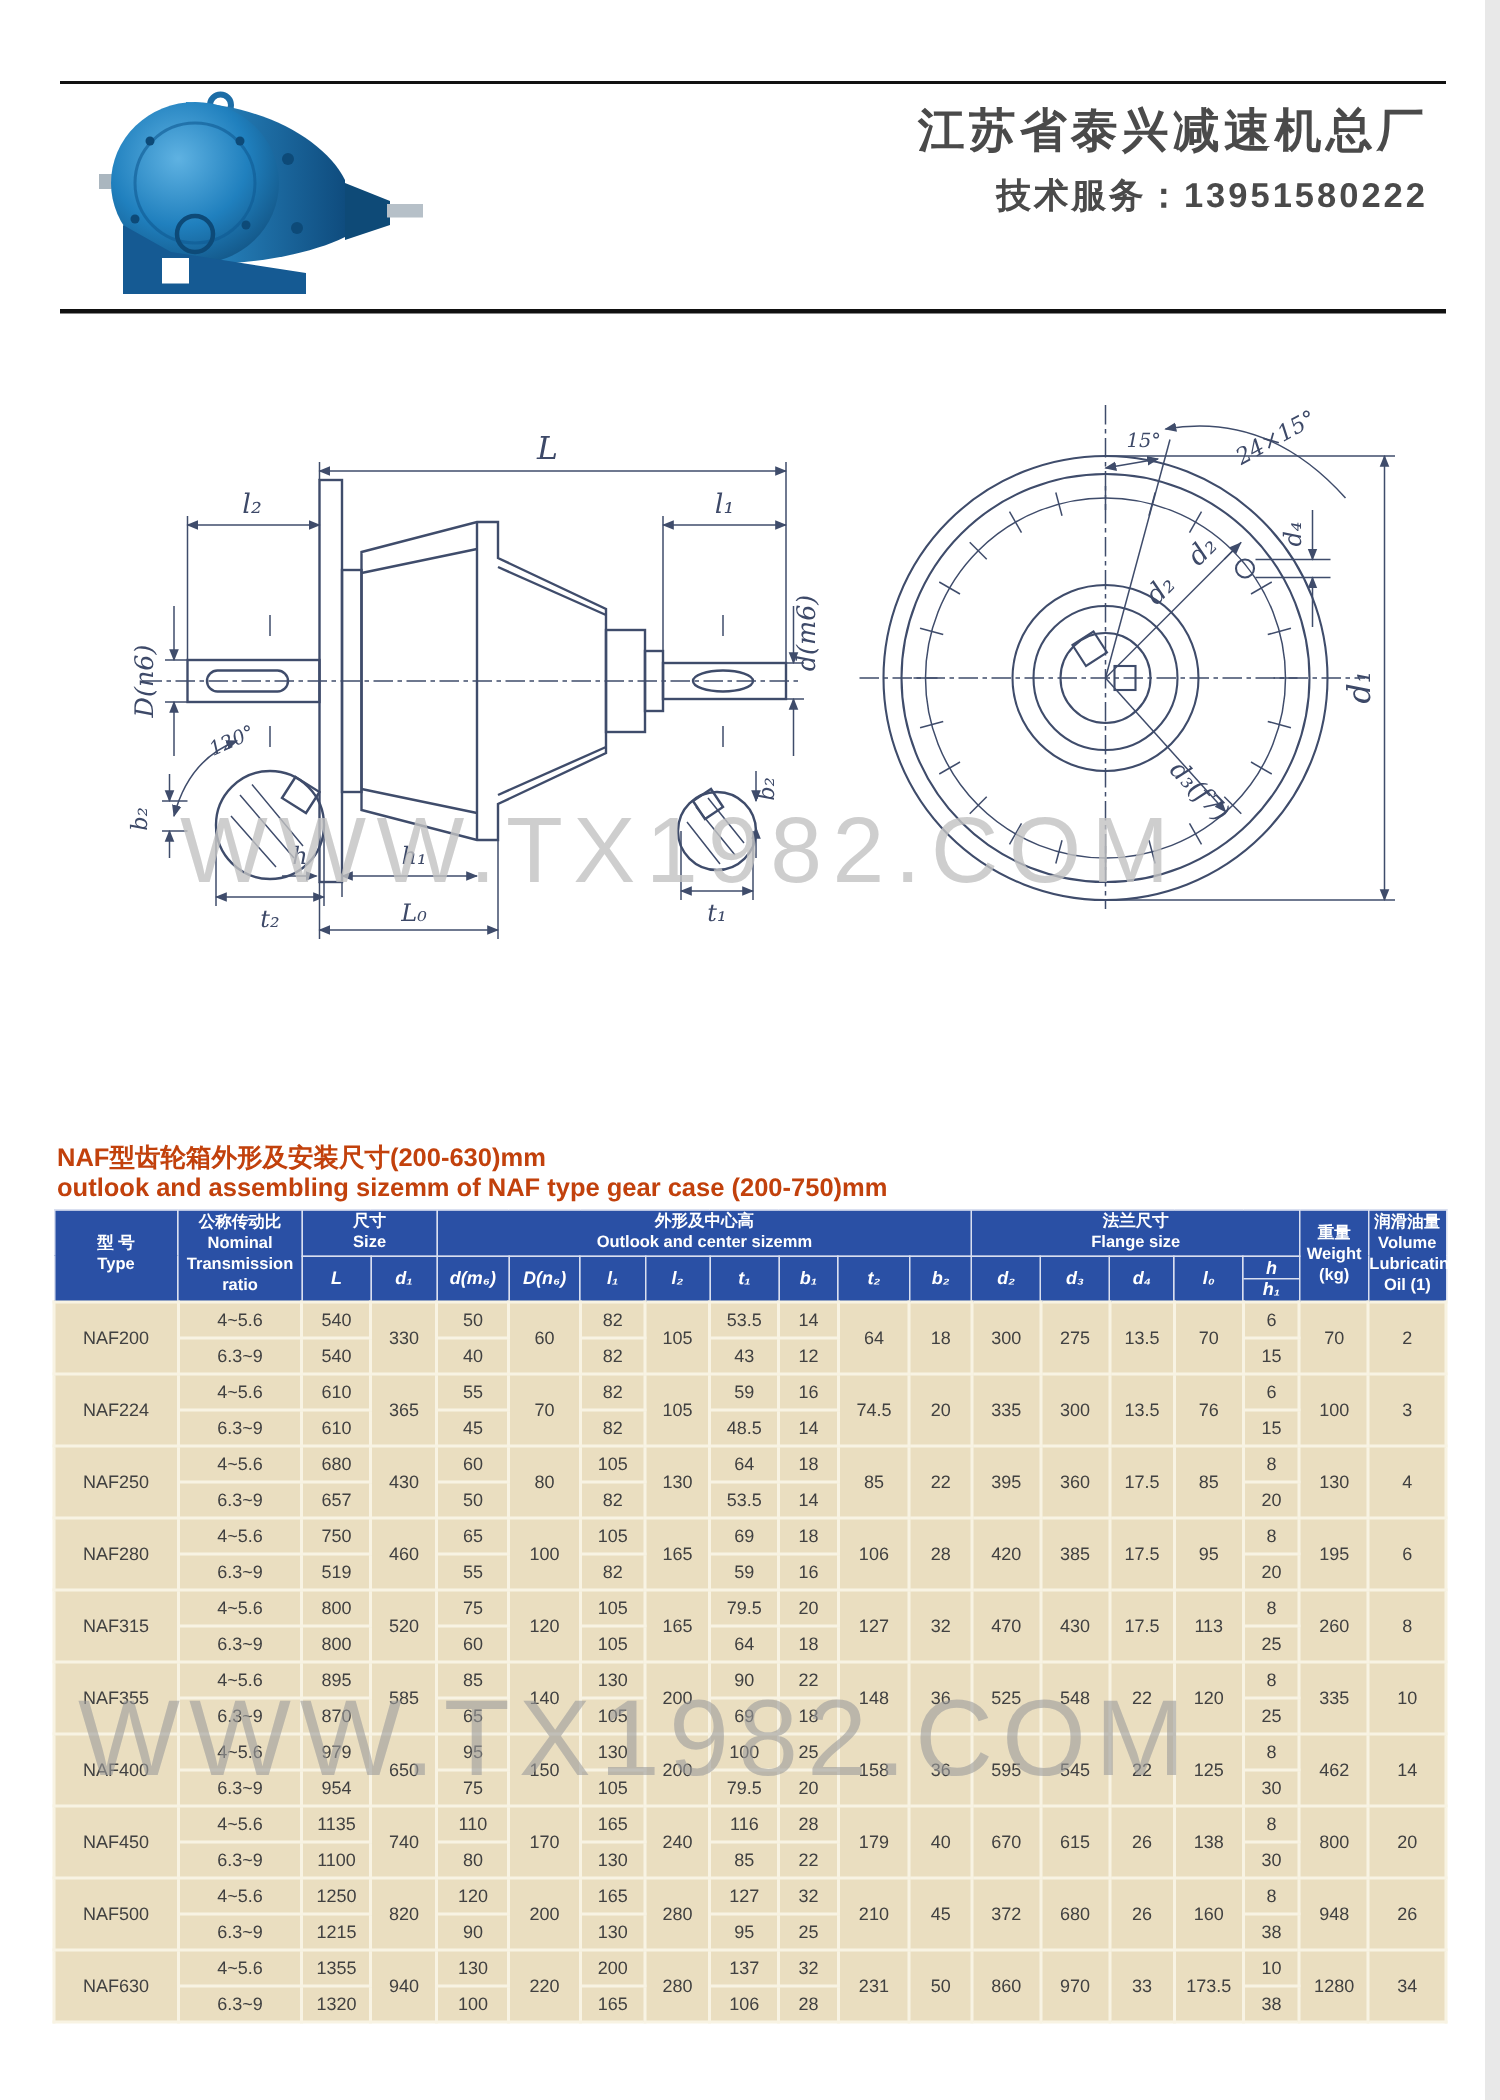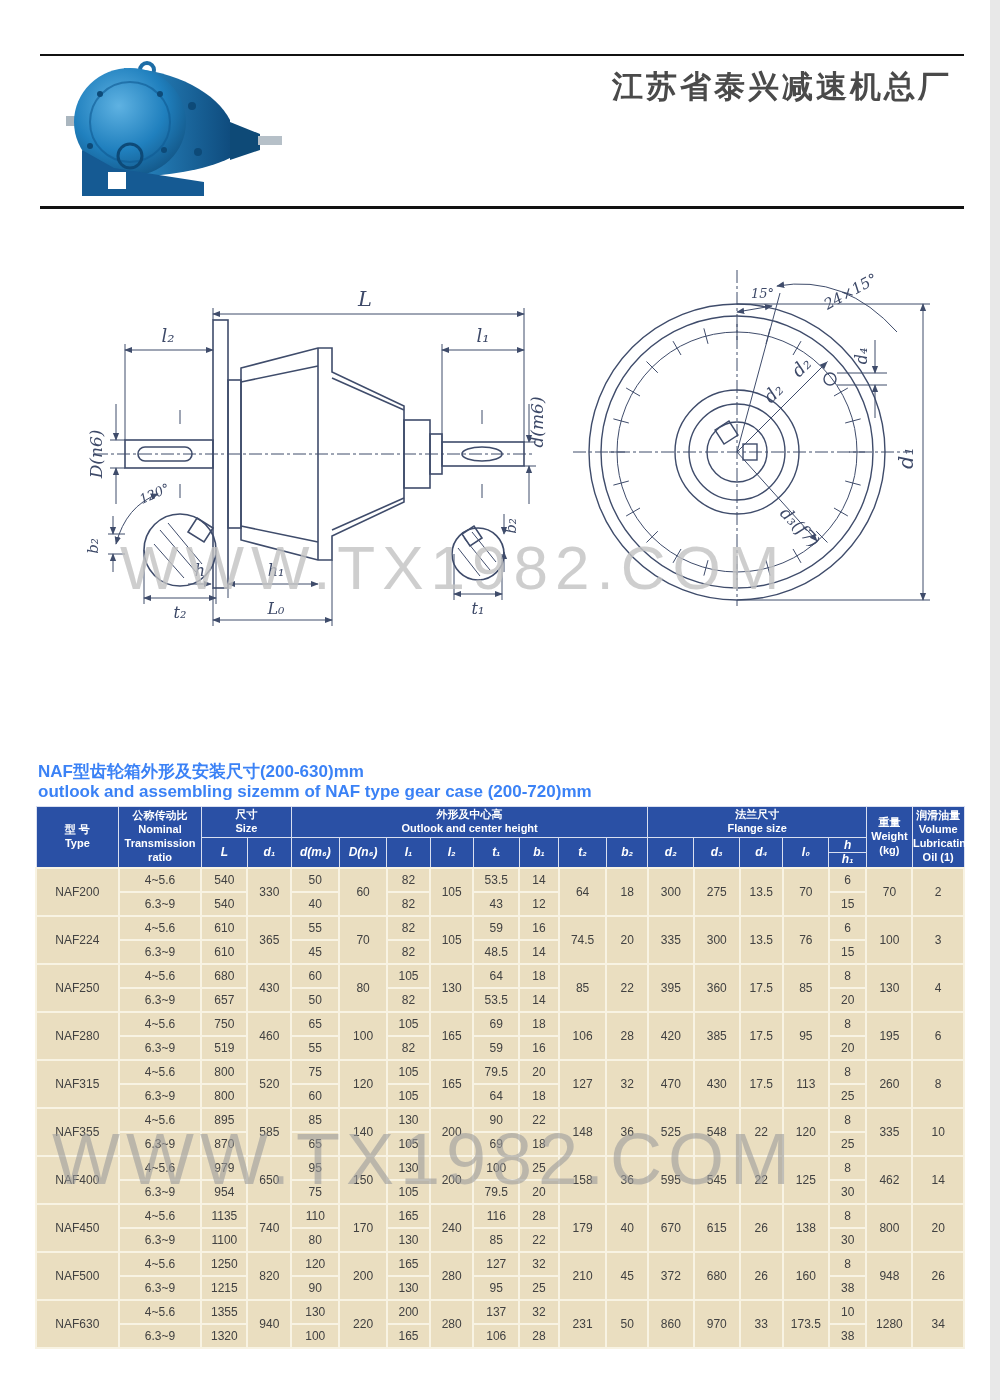--- a/index.html
+++ b/index.html
@@ -11,21 +11,21 @@
   .photo-box{position:absolute;left:52px;top:60px;width:238px;height:143px;background:#fff;}
   .company-block{position:absolute;right:38px;top:68px;text-align:right;color:#4a4a4a;}
   .company-name{font-size:31px;font-weight:bold;letter-spacing:3px;line-height:1.25;}
   .company-site{font-size:21px;font-weight:bold;margin-top:6px;letter-spacing:1px;}
   .company-service{font-size:23px;font-weight:bold;margin-top:8px;letter-spacing:2px;}
   .drawings{position:absolute;left:0;top:250px;width:1000px;height:480px;}
   .wm{position:absolute;color:#c3c3c3;font-weight:normal;white-space:nowrap;pointer-events:none;
       font-family:"Liberation Sans",sans-serif;z-index:5;}
   .wm1{left:120px;top:532px;font-size:62px;letter-spacing:7px;opacity:.8;}
   .wm2{left:52px;top:1118px;font-size:72px;letter-spacing:6px;color:#9d9d9d;opacity:.6;}
-  .tbl-title{position:absolute;left:38px;top:762px;color:#3b82f6;font-weight:bold;
+  .tbl-title{position:absolute;left:38px;top:762px;color:#c2410c;font-weight:bold;
              font-size:17px;line-height:1.2;}
   .spec-wrap{position:absolute;left:35px;top:806px;width:930px;z-index:1;}
   table.spec{border-collapse:collapse;width:930px;table-layout:fixed;}
   table.spec th{background:#2a50a5;color:#fff;font-weight:bold;font-size:11px;
                 border:1px solid #d9dff0;padding:1px 0;line-height:1.25;text-align:center;}
   table.spec th.sub{font-style:italic;font-size:12px;height:24px;}
   table.spec td{background:#eadec0;color:#414141;font-size:12px;text-align:center;
                 border:2px solid #f8f3e3;padding:0;height:22px;line-height:1;}
   .hsplit div{height:13px;line-height:13px;font-style:italic;font-size:12px;}
   .hsplit .top{border-bottom:1px solid #d9dff0;}
@@ -66,20 +66,21 @@
       <circle cx="38" cy="86" r="3" fill="#0d4a78"></circle>
         <circle cx="112" cy="90" r="3" fill="#0d4a78"></circle>
       <circle cx="140" cy="46" r="4" fill="#0d4a78"></circle>
         <circle cx="146" cy="92" r="4" fill="#0d4a78"></circle>
       <circle cx="78" cy="96" r="12" fill="none" stroke="#0d4a78" stroke-width="3"></circle>
     </svg>
   </div>
 
   <div class="company-block">
     <div class="company-name">江苏省泰兴减速机总厂</div>
+    <div class="company-service">技术服务：13951580222</div>
   </div>
 
   <div class="rule rule-bottom"></div>
 
   <div class="drawings">
 
     <svg style="position:absolute;left:80px;top:32px;" width="470" height="352" viewBox="0 0 470 352">
       <defs>
         <marker id="arA" viewBox="0 0 10 10" refX="9" refY="5" markerWidth="8" markerHeight="8" orient="auto-start-reverse">
           <path d="M0,1 L10,5 L0,9 z" fill="#3f4c6b"></path>
@@ -233,21 +234,21 @@
         <text x="214" y="252" font-size="17" transform="rotate(46 214 252)">d₃(f7)</text>
         <text x="348" y="196" font-size="21" text-anchor="middle" transform="rotate(-90 348 196)">d₁</text>
       </g>
     </svg>
   </div>
 
   <div class="wm wm1">WWW.TX1982.COM</div>
 
   <div class="tbl-title">
     <div>NAF型齿轮箱外形及安装尺寸(200-630)mm</div>
-    <div>outlook and assembling sizemm of NAF type gear case (200-720)mm</div>
+    <div>outlook and assembling sizemm of NAF type gear case (200-750)mm</div>
   </div>
 
   <div class="spec-wrap">
     <table class="spec">
         <colgroup>
           <col style="width: 9%;">
           <col style="width: 9%;">
           <col style="width: 5%;">
           <col style="width: 4.8%;">
           <col style="width: 5.2%;">
@@ -277,21 +278,21 @@
               <div>Nominal</div>
               <div>Transmission</div>
               <div>ratio</div>
             </th>
             <th colspan="2">
               <div>尺寸</div>
               <div>Size</div>
             </th>
             <th colspan="8">
               <div>外形及中心高</div>
-              <div>Outlook and center height</div>
+              <div>Outlook and center sizemm</div>
             </th>
             <th colspan="5">
               <div>法兰尺寸</div>
               <div>Flange size</div>
             </th>
             <th rowspan="2">
               <div>重量</div>
               <div>Weight</div>
               <div>(kg)</div>
             </th>

